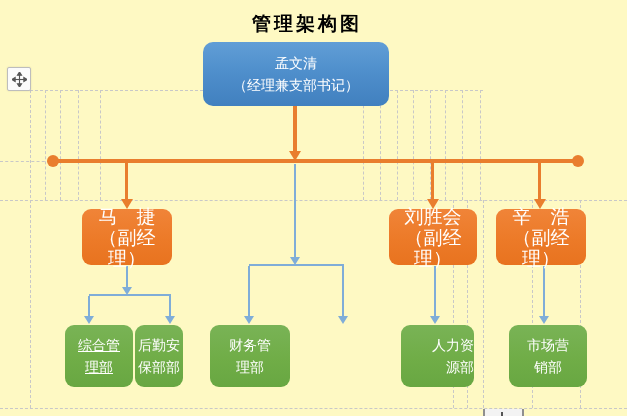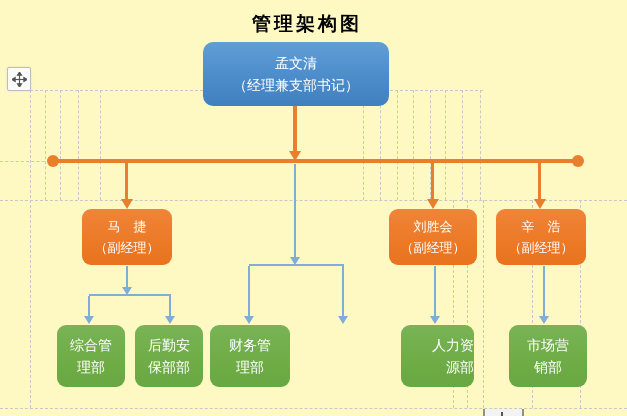--- a/index.html
+++ b/index.html
@@ -47,21 +47,21 @@
     display:flex;flex-direction:column;align-items:center;justify-content:center;
   }
   .root-box{
     left:203px;top:42px;width:186px;height:64px;
     background:linear-gradient(180deg,#619ed6 0%,#4f8fcc 45%,#4180bf 100%);
     font-size:14px;line-height:22px;
   }
   .dep-box{
     top:209px;height:56px;border-radius:9px;
     background:linear-gradient(180deg,#f08438 0%,#ec7a28 55%,#e8731f 100%);
-    font-size:13px;line-height:21px;
+    font-size:19px;line-height:21px;
   }
   .dept-box{
     top:325px;height:62px;border-radius:9px;
     background:linear-gradient(180deg,#79b356 0%,#70ad47 55%,#68a742 100%);
     font-size:14px;line-height:22px;
   }
   
   .bottom-cell{
     position:absolute;left:483px;top:409px;width:37px;height:7px;z-index:6;
     background:#f3f3f3;border-left:2px solid #8f8f8f;border-right:2px solid #8f8f8f;
@@ -158,25 +158,25 @@
   </div>
   <div class="node dep-box" style="left:389px;width:88px;">
     <span>刘胜会</span>
     <span>（副经理）</span>
   </div>
   <div class="node dep-box" style="left:496px;width:90px;">
     <span>辛　浩</span>
     <span>（副经理）</span>
   </div>
 
-  <div class="node dept-box" style="left:57px;width:68px;">
+  <div class="node dept-box" style="left:65px;width:68px;text-decoration:underline;">
     <span>综合管</span>
     <span>理部</span>
   </div>
-  <div class="node dept-box" style="left:135px;width:68px;text-align:right;">
+  <div class="node dept-box" style="left:135px;width:48px;text-align:right;">
     <span>后勤安</span>
     <span>保部部</span>
   </div>
   <div class="node dept-box" style="left:210px;width:80px;">
     <span>财务管</span>
     <span>理部</span>
   </div>
   <div class="node dept-box" style="left:401px;width:73px;align-items:flex-end;">
     <span>人力资</span>
     <span>源部</span>

